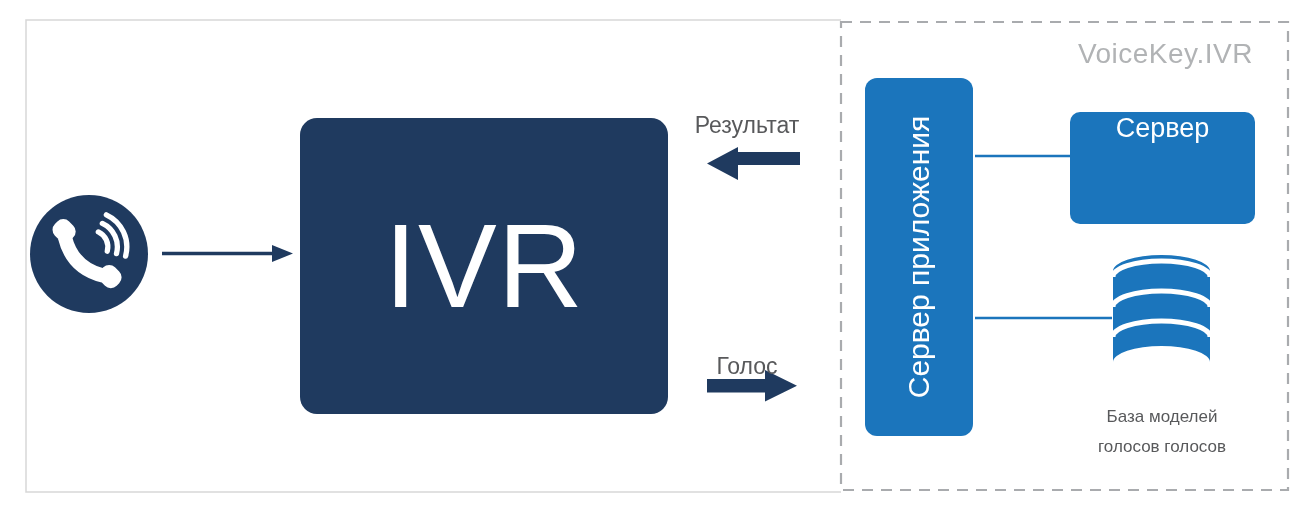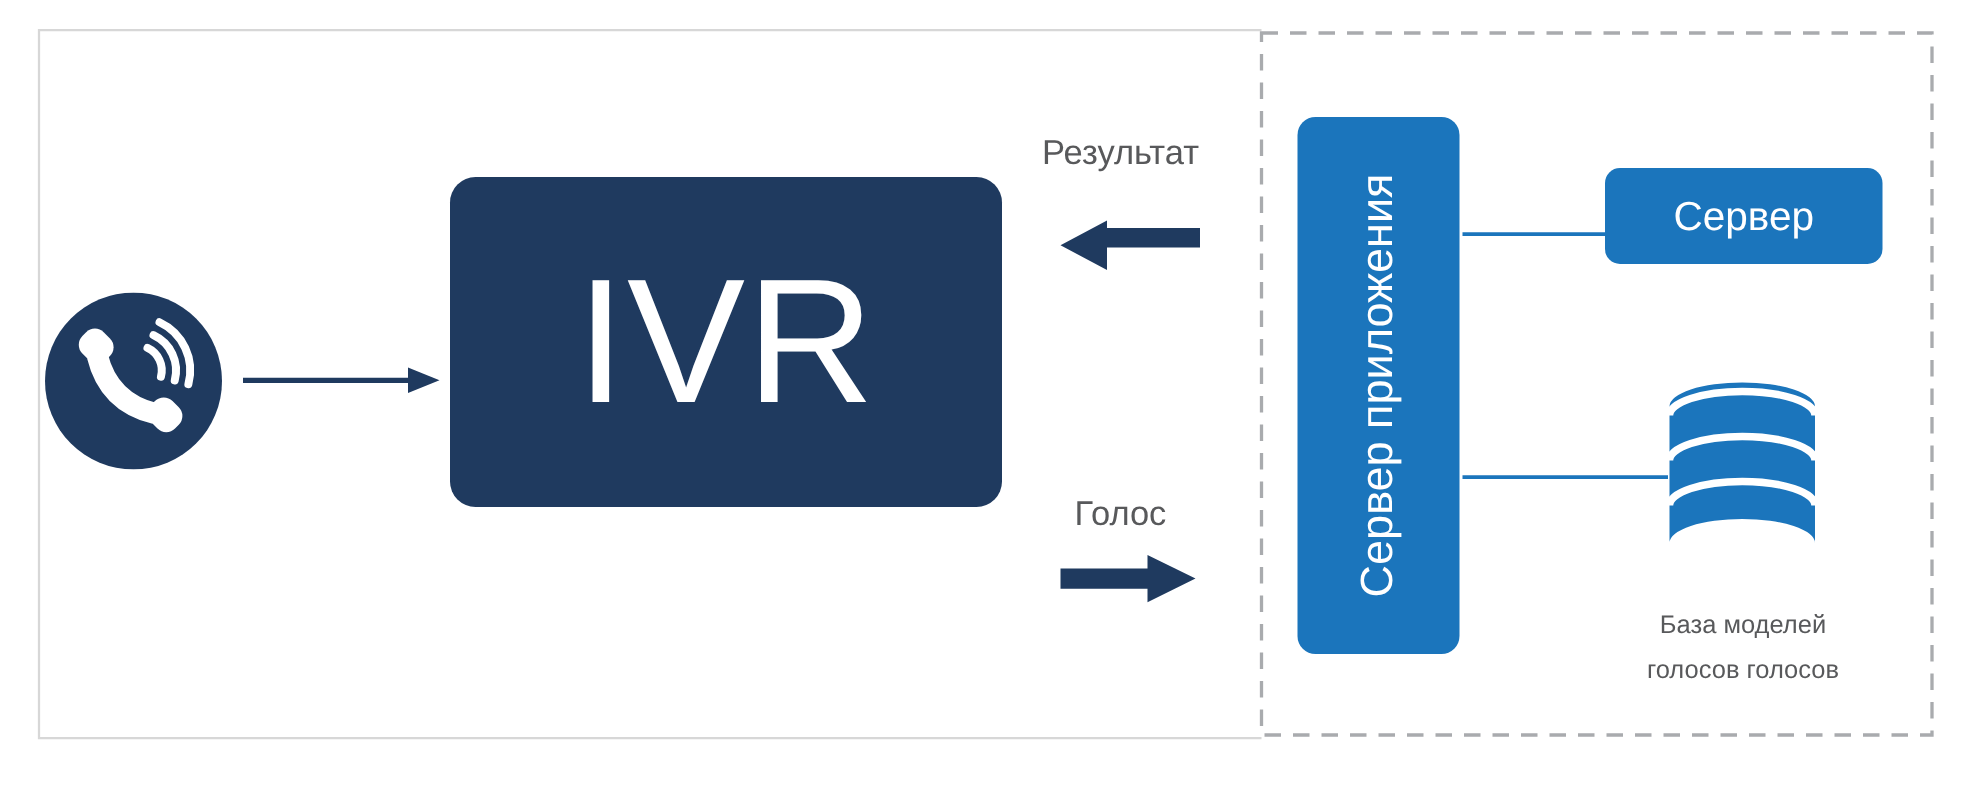--- a/index.html
+++ b/index.html
@@ -5,48 +5,48 @@
   html,body{margin:0;padding:0;background:#fff;}
   #canvas{
     position:relative;width:1310px;height:524px;background:#ffffff;overflow:hidden;
     font-family:"Liberation Sans","DejaVu Sans",sans-serif;
   }
   #overlay{position:absolute;left:0;top:0;width:1310px;height:524px;}
 
   .abs{position:absolute;}
 
   #ivr-box{
-    left:300px;top:118px;width:368px;height:220px;
+    left:300px;top:118px;width:368px;height:296px;
     background:var(--navy);border-radius:17px;
     display:flex;align-items:center;justify-content:center;
   }
   #ivr-box .ivr-text{color:#fff;font-size:118px;font-weight:400;letter-spacing:1px;}
 
-  .flow-label{color:var(--text-gray);font-size:23px;line-height:30px;text-align:center;}
+  .flow-label{color:var(--text-gray);font-size:23px;line-height:30px;text-align:center;margin-top:24px;}
   #verification-label{left:648px;top:86px;width:198px;}
   #voice-label{left:648px;top:327px;width:198px;}
 
   #voicekey-label{
     left:1018px;top:38px;width:235px;text-align:right;
     font-size:28px;color:var(--voicekey-gray);letter-spacing:0.5px;
   }
 
   #app-server-box{
     left:865px;top:78px;width:108px;height:358px;
     background:var(--blue);border-radius:12px;
     display:flex;align-items:center;justify-content:center;
   }
   #app-server-box .vtext{
     transform:rotate(-90deg);white-space:nowrap;color:#fff;font-size:30px;
   }
 
   #biometry-box{
-    left:1070px;top:112px;width:185px;height:64px;
+    left:1070px;top:112px;width:185px;height:112px;
     background:var(--blue);border-radius:10px;
-    display:flex;flex-direction:column;align-items:center;justify-content:center;
+    display:flex;flex-direction:column;align-items:center;justify-content:space-between;
     color:#fff;font-size:27px;line-height:33px;
   }
 
   #db-label{left:1050px;top:402px;width:224px;text-align:center;
     font-size:17px;line-height:30px;color:var(--text-gray);}
 
   #phone-icon-wrap{left:30px;top:195px;width:118px;height:118px;}
 
   
   .navy-fill{fill:var(--navy);}
@@ -109,20 +109,21 @@
   </div>
 
   <div id="verification-label" class="abs flow-label">
     <div>Результат</div>
   </div>
 
   <div id="voice-label" class="abs flow-label">
     <div>Голос</div>
   </div>
 
+  <div id="voicekey-label" class="abs">VoiceKey.IVR</div>
 
   <div id="app-server-box" class="abs">
     <span class="vtext">Сервер приложения</span>
   </div>
 
   <div id="biometry-box" class="abs">
     <div>Сервер</div>
   </div>
 
   <div id="db-label" class="abs">

